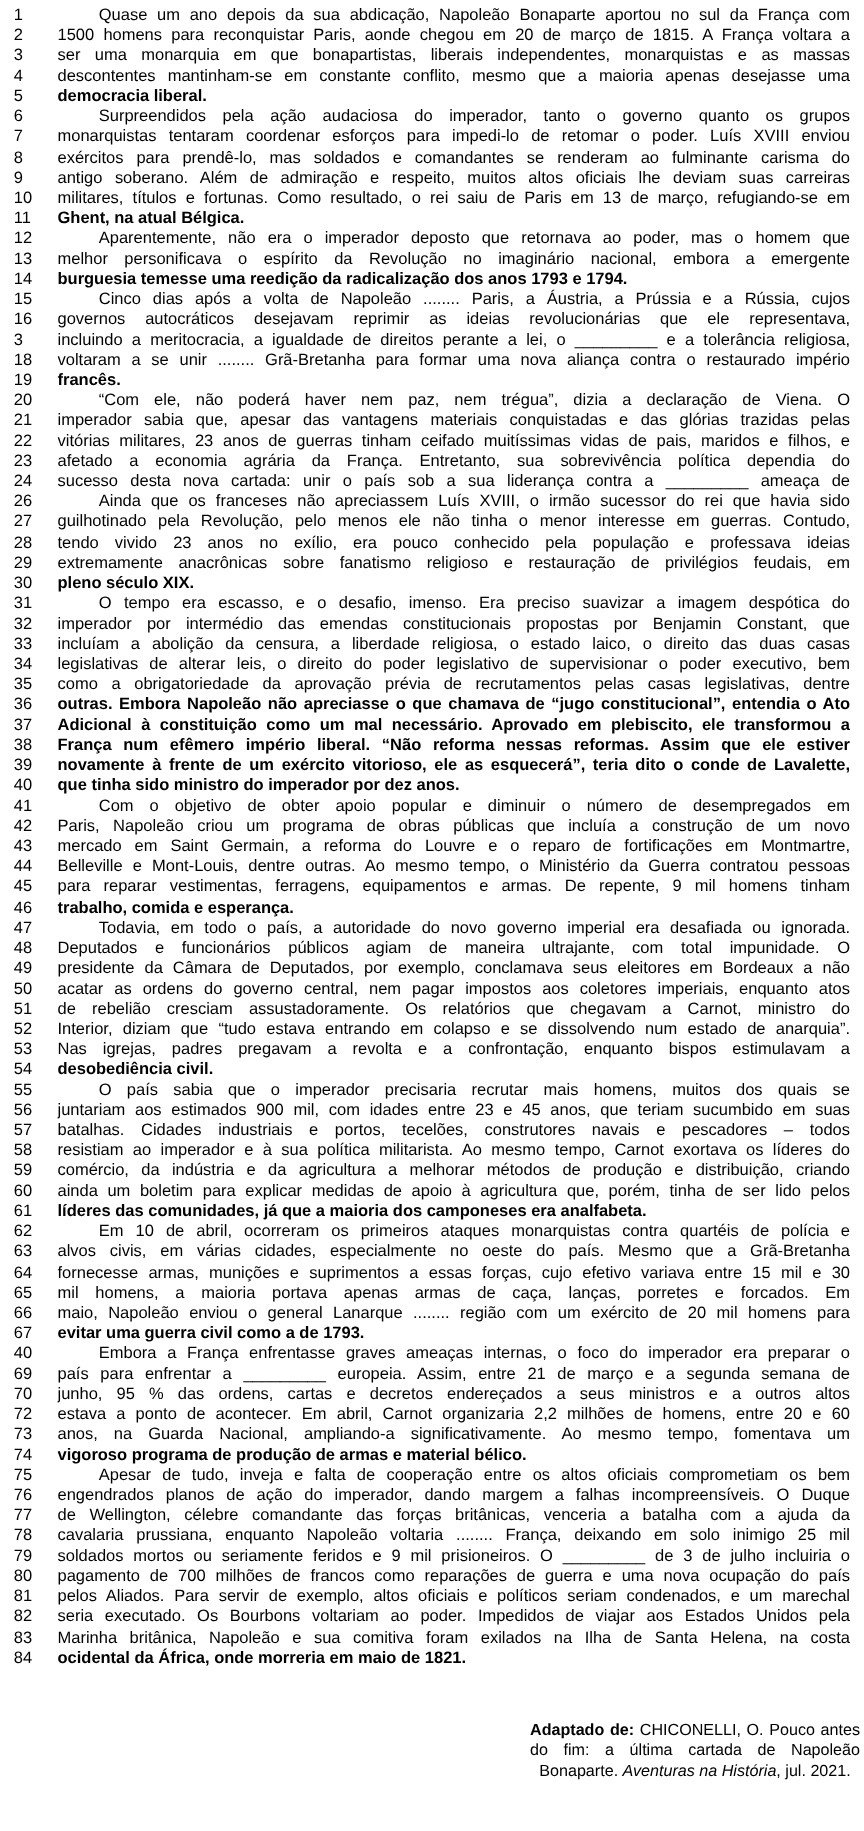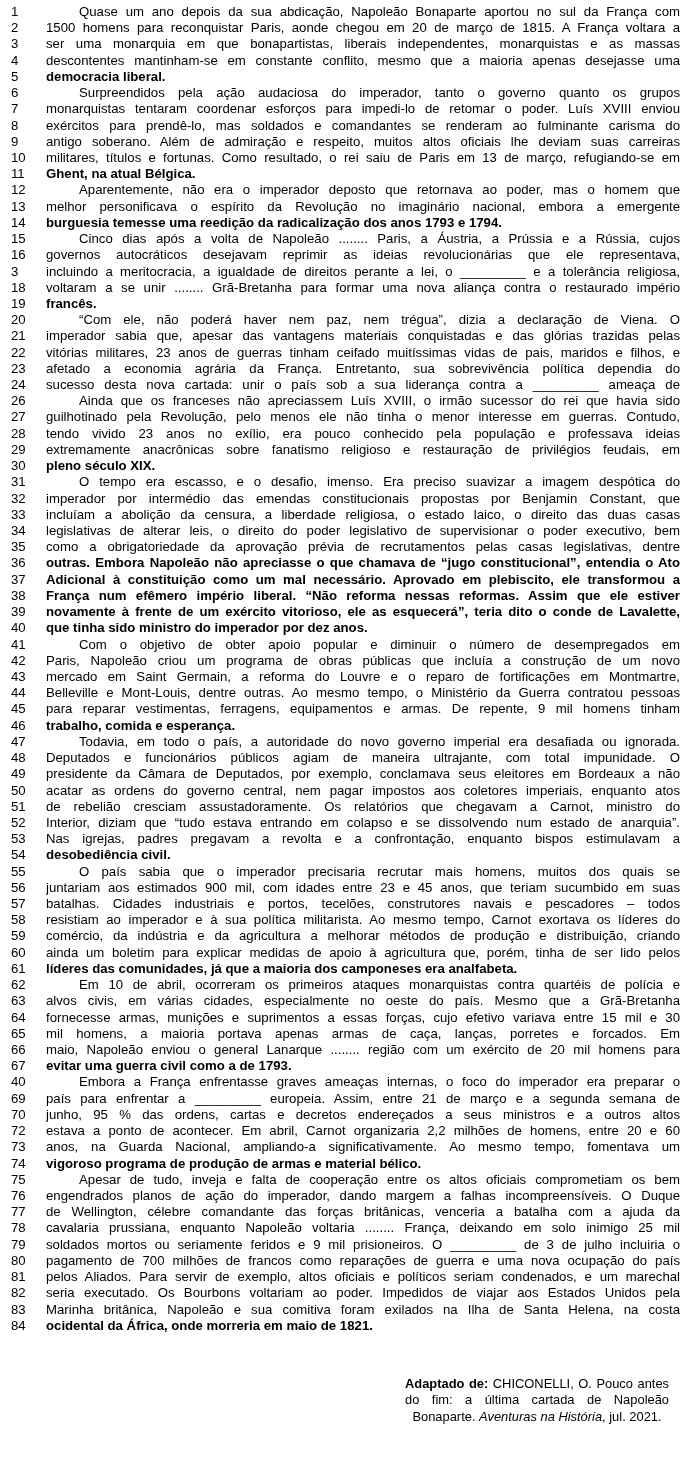--- a/index.html
+++ b/index.html
@@ -49,21 +49,21 @@
   }
   .line.bold .line-text {
     font-weight: bold;
   }
   .line-text.indent {
     text-indent: 33px;
   }
   .citation {
     width: 264px;
     margin-left: auto;
-    margin-right: 22px;
+    margin-right: 3px;
     margin-top: 42px;
     text-align: justify;
     text-align-last: center;
     font-size: 12.9px;
     line-height: 16.5px;
   }
 </style>
 </head>
 <body>
 

